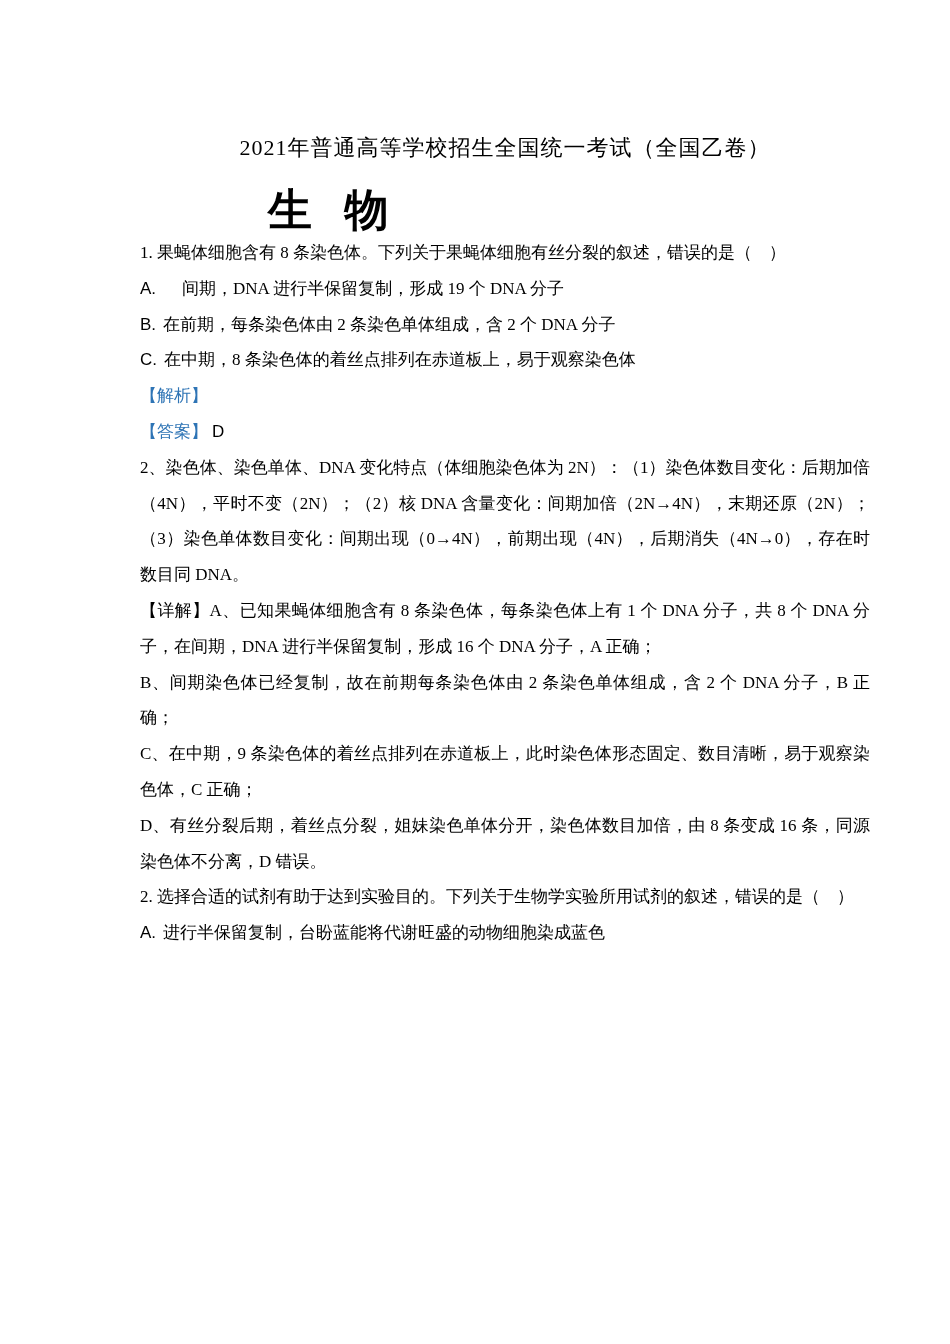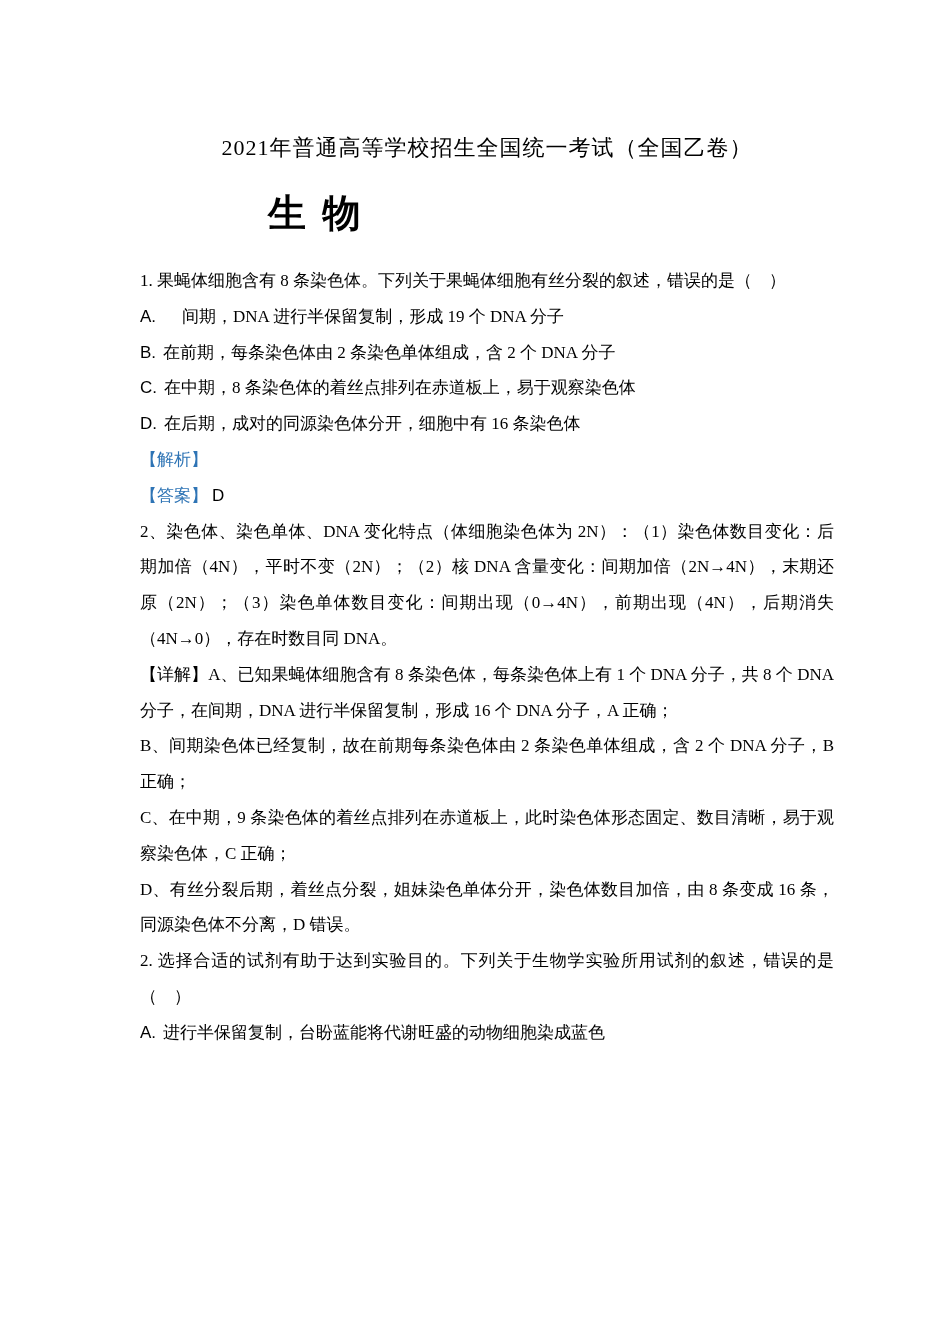--- a/index.html
+++ b/index.html
@@ -11,41 +11,40 @@
     width: 950px;
     height: 1344px;
     overflow: hidden;
     color: #000000;
     font-family: "Liberation Serif", "DejaVu Serif", serif;
   }
   .page {
     box-sizing: border-box;
     width: 950px;
     height: 1344px;
-    padding: 135px 116px 0 140px;
+    padding: 135px 80px 0 140px;
   }
   .doc-title {
     margin: 0;
     text-align: center;
     font-size: 22px;
     line-height: 26px;
     font-weight: 400;
     letter-spacing: 1px;
     white-space: nowrap;
   }
   .doc-subject {
     margin: 30px 0 0 128px;
-    font-family: Liberation Sans, sans-serif;
+    font-family: Liberation Mono, monospace;
     font-weight: 700;
-    font-size: 38px;
+    font-size: 44px;
     line-height: 44px;
     letter-spacing: 3px;
   }
   .body-text {
-    margin-top: 28px;
   }
   .body-text p {
     margin: 0;
     font-size: 17px;
     line-height: 35.8px;
     text-align: justify;
     text-justify: inter-character;
   }
   .latin,
   .opt-label,
@@ -80,21 +79,20 @@
   <div class="body-text">
 
     <p>1. 果蝇体细胞含有 8 条染色体。下列关于果蝇体细胞有丝分裂的叙述，错误的是（　）</p>
 
     <p class="single"><span class="opt-label wide">A.</span><span>间期，DNA 进行半保留复制，形成 19 个 DNA 分子</span></p>
 
     <p class="single"><span class="opt-label">B.</span><span>在前期，每条染色体由 2 条染色单体组成，含 2 个 DNA 分子</span></p>
 
     <p class="single"><span class="opt-label">C.</span><span>在中期，8 条染色体的着丝点排列在赤道板上，易于观察染色体</span></p>
 
-    <p class="single"><span class="opt-label">D.</span><span>在后期，成对的同源染色体分开，细胞中有 16 条染色体</span></p>
 
     <p class="single"><span class="blue">【解析】</span></p>
 
     <p class="single"><span class="blue">【答案】</span><span class="answer-value">D</span></p>
 
 
     <p><span>2、染色体、染色单体、DNA 变化特点（体细胞染色体为 2N）：（1）染色体数目变化：后期加倍（4N），平时不变（2N）；（2）核 DNA 含量变化：间期加倍（2N→4N），末期还原（2N）；（3）染色单体数目变化：间期出现（0→4N），前期出现（4N），后期消失（4N→0），存在时数目同 DNA。</span></p>
 
     <p><span>【详解】</span><span>A、已知果蝇体细胞含有 8 条染色体，每条染色体上有 1 个 DNA 分子，共 8 个 DNA 分子，在间期，DNA 进行半保留复制，形成 16 个 DNA 分子，A 正确；</span></p>
 

